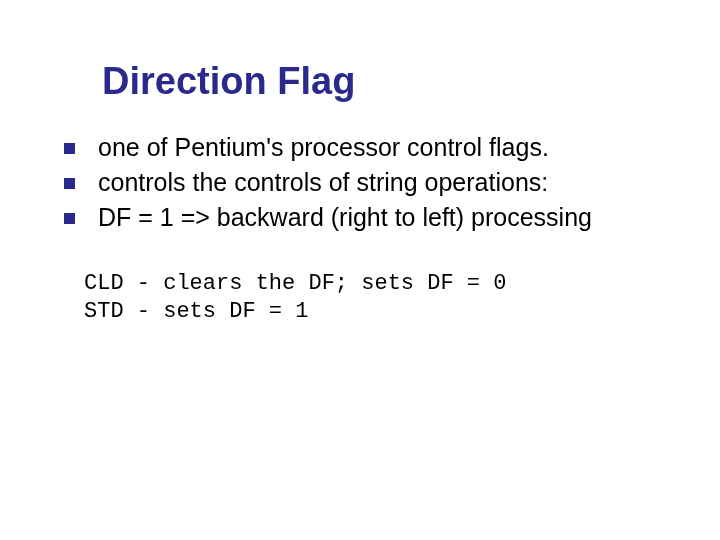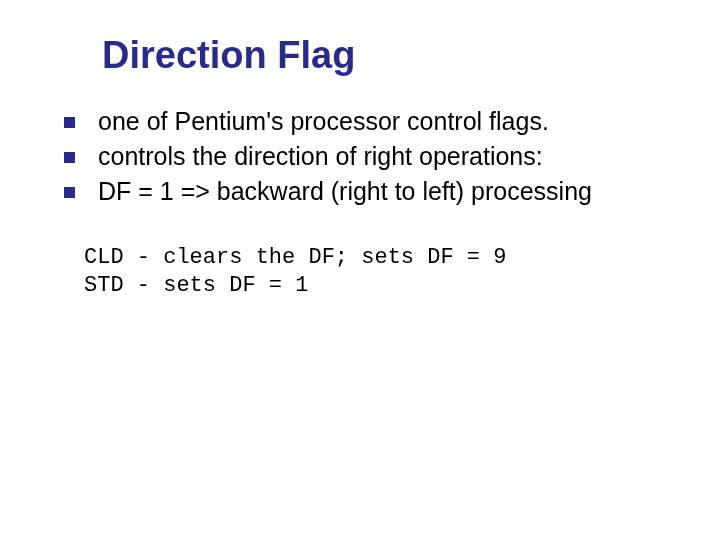--- a/index.html
+++ b/index.html
@@ -8,21 +8,21 @@
     width: 720px;
     height: 540px;
     background: #fff;
     font-family: Verdana, Geneva, sans-serif;
     color: #000;
   }
   .slide {
     box-sizing: border-box;
     width: 720px;
     height: 540px;
-    padding: 34px 30px 30px 30px;
+    padding: 60px 30px 30px 30px;
     position: relative;
   }
   .title {
     font-size: 38px;
     font-weight: bold;
     color: #2a2a8c;
     margin: 0 0 28px 72px;
     font-family: Verdana, Geneva, sans-serif;
   }
   ul.bullets {
@@ -62,23 +62,23 @@
 <div class="slide">
   <h1 class="title">Direction Flag</h1>
 
   <ul class="bullets">
     <li>
       <span class="sq"></span>
       <span>one of Pentium's processor control flags.</span>
     </li>
     <li>
       <span class="sq"></span>
-      <span>controls the direction of right operations:</span>
+      <span>controls the controls of string operations:</span>
     </li>
     <li>
       <span class="sq"></span>
       <span>DF = 1 =&gt; backward (right to left) processing</span>
     </li>
   </ul>
 
-  <div class="code">CLD - clears the DF; sets DF = 9
+  <div class="code">CLD - clears the DF; sets DF = 0
 STD - sets DF = 1</div>
 </div>
 
 </body></html>

